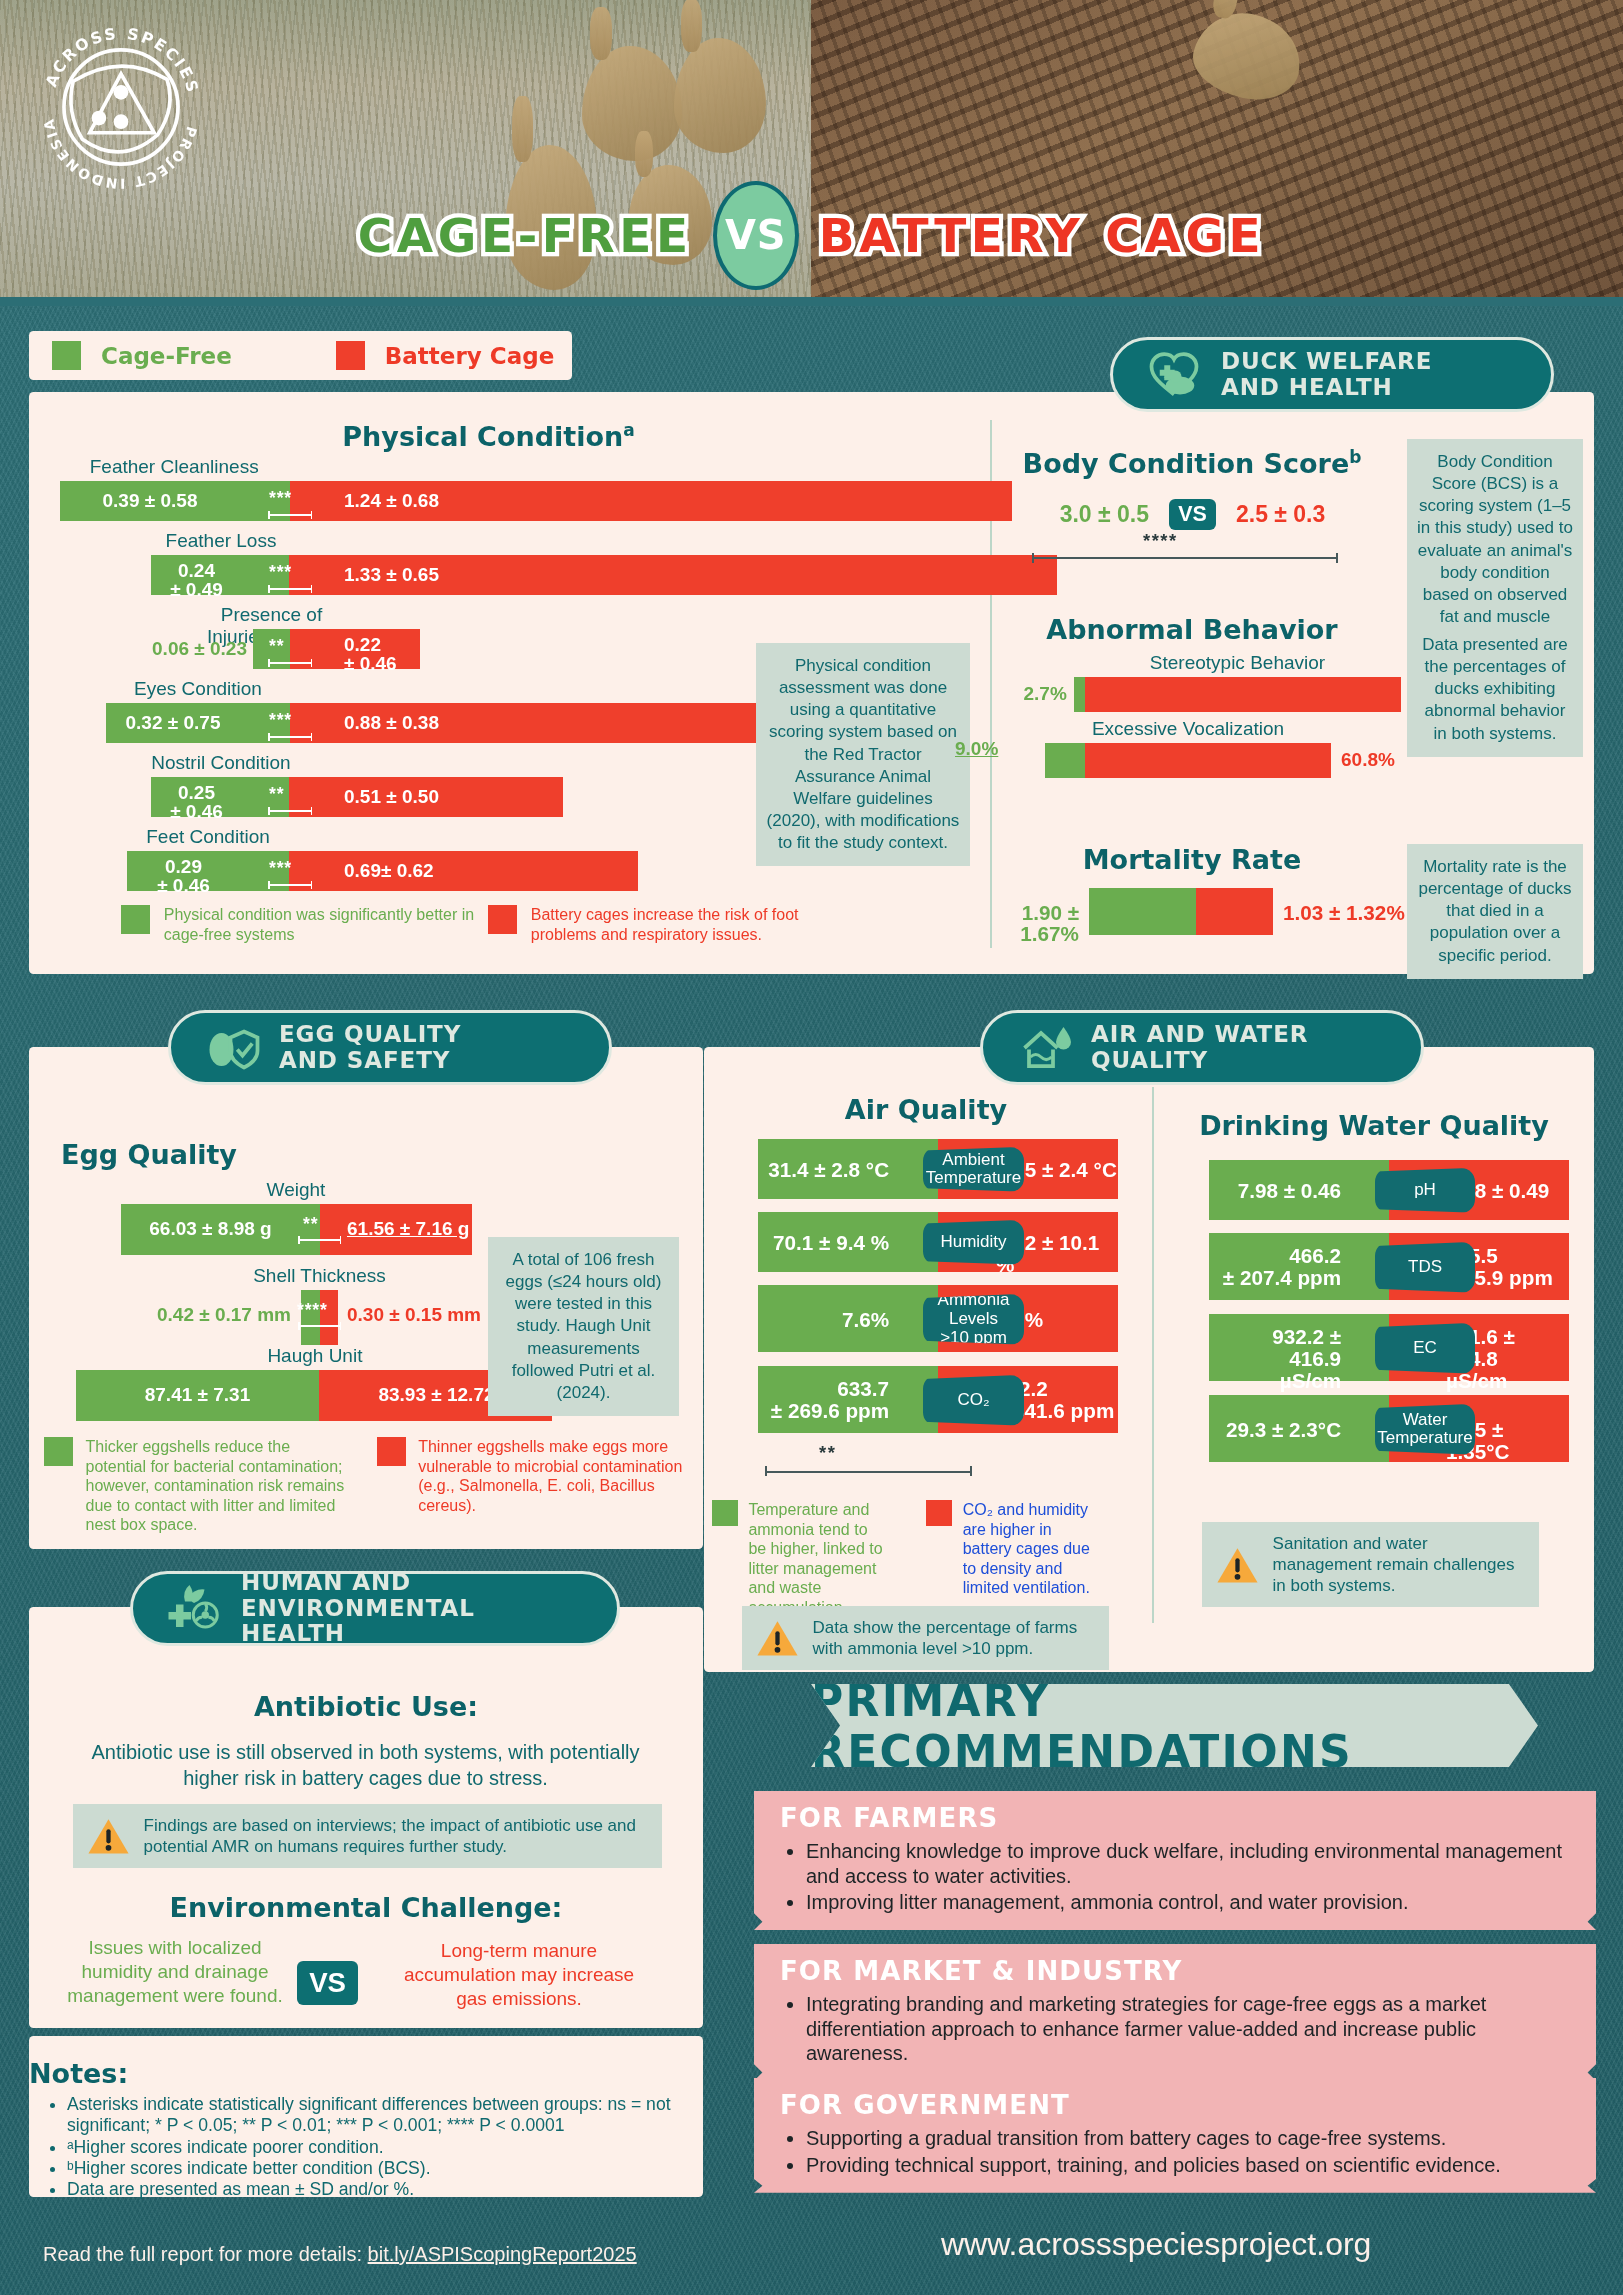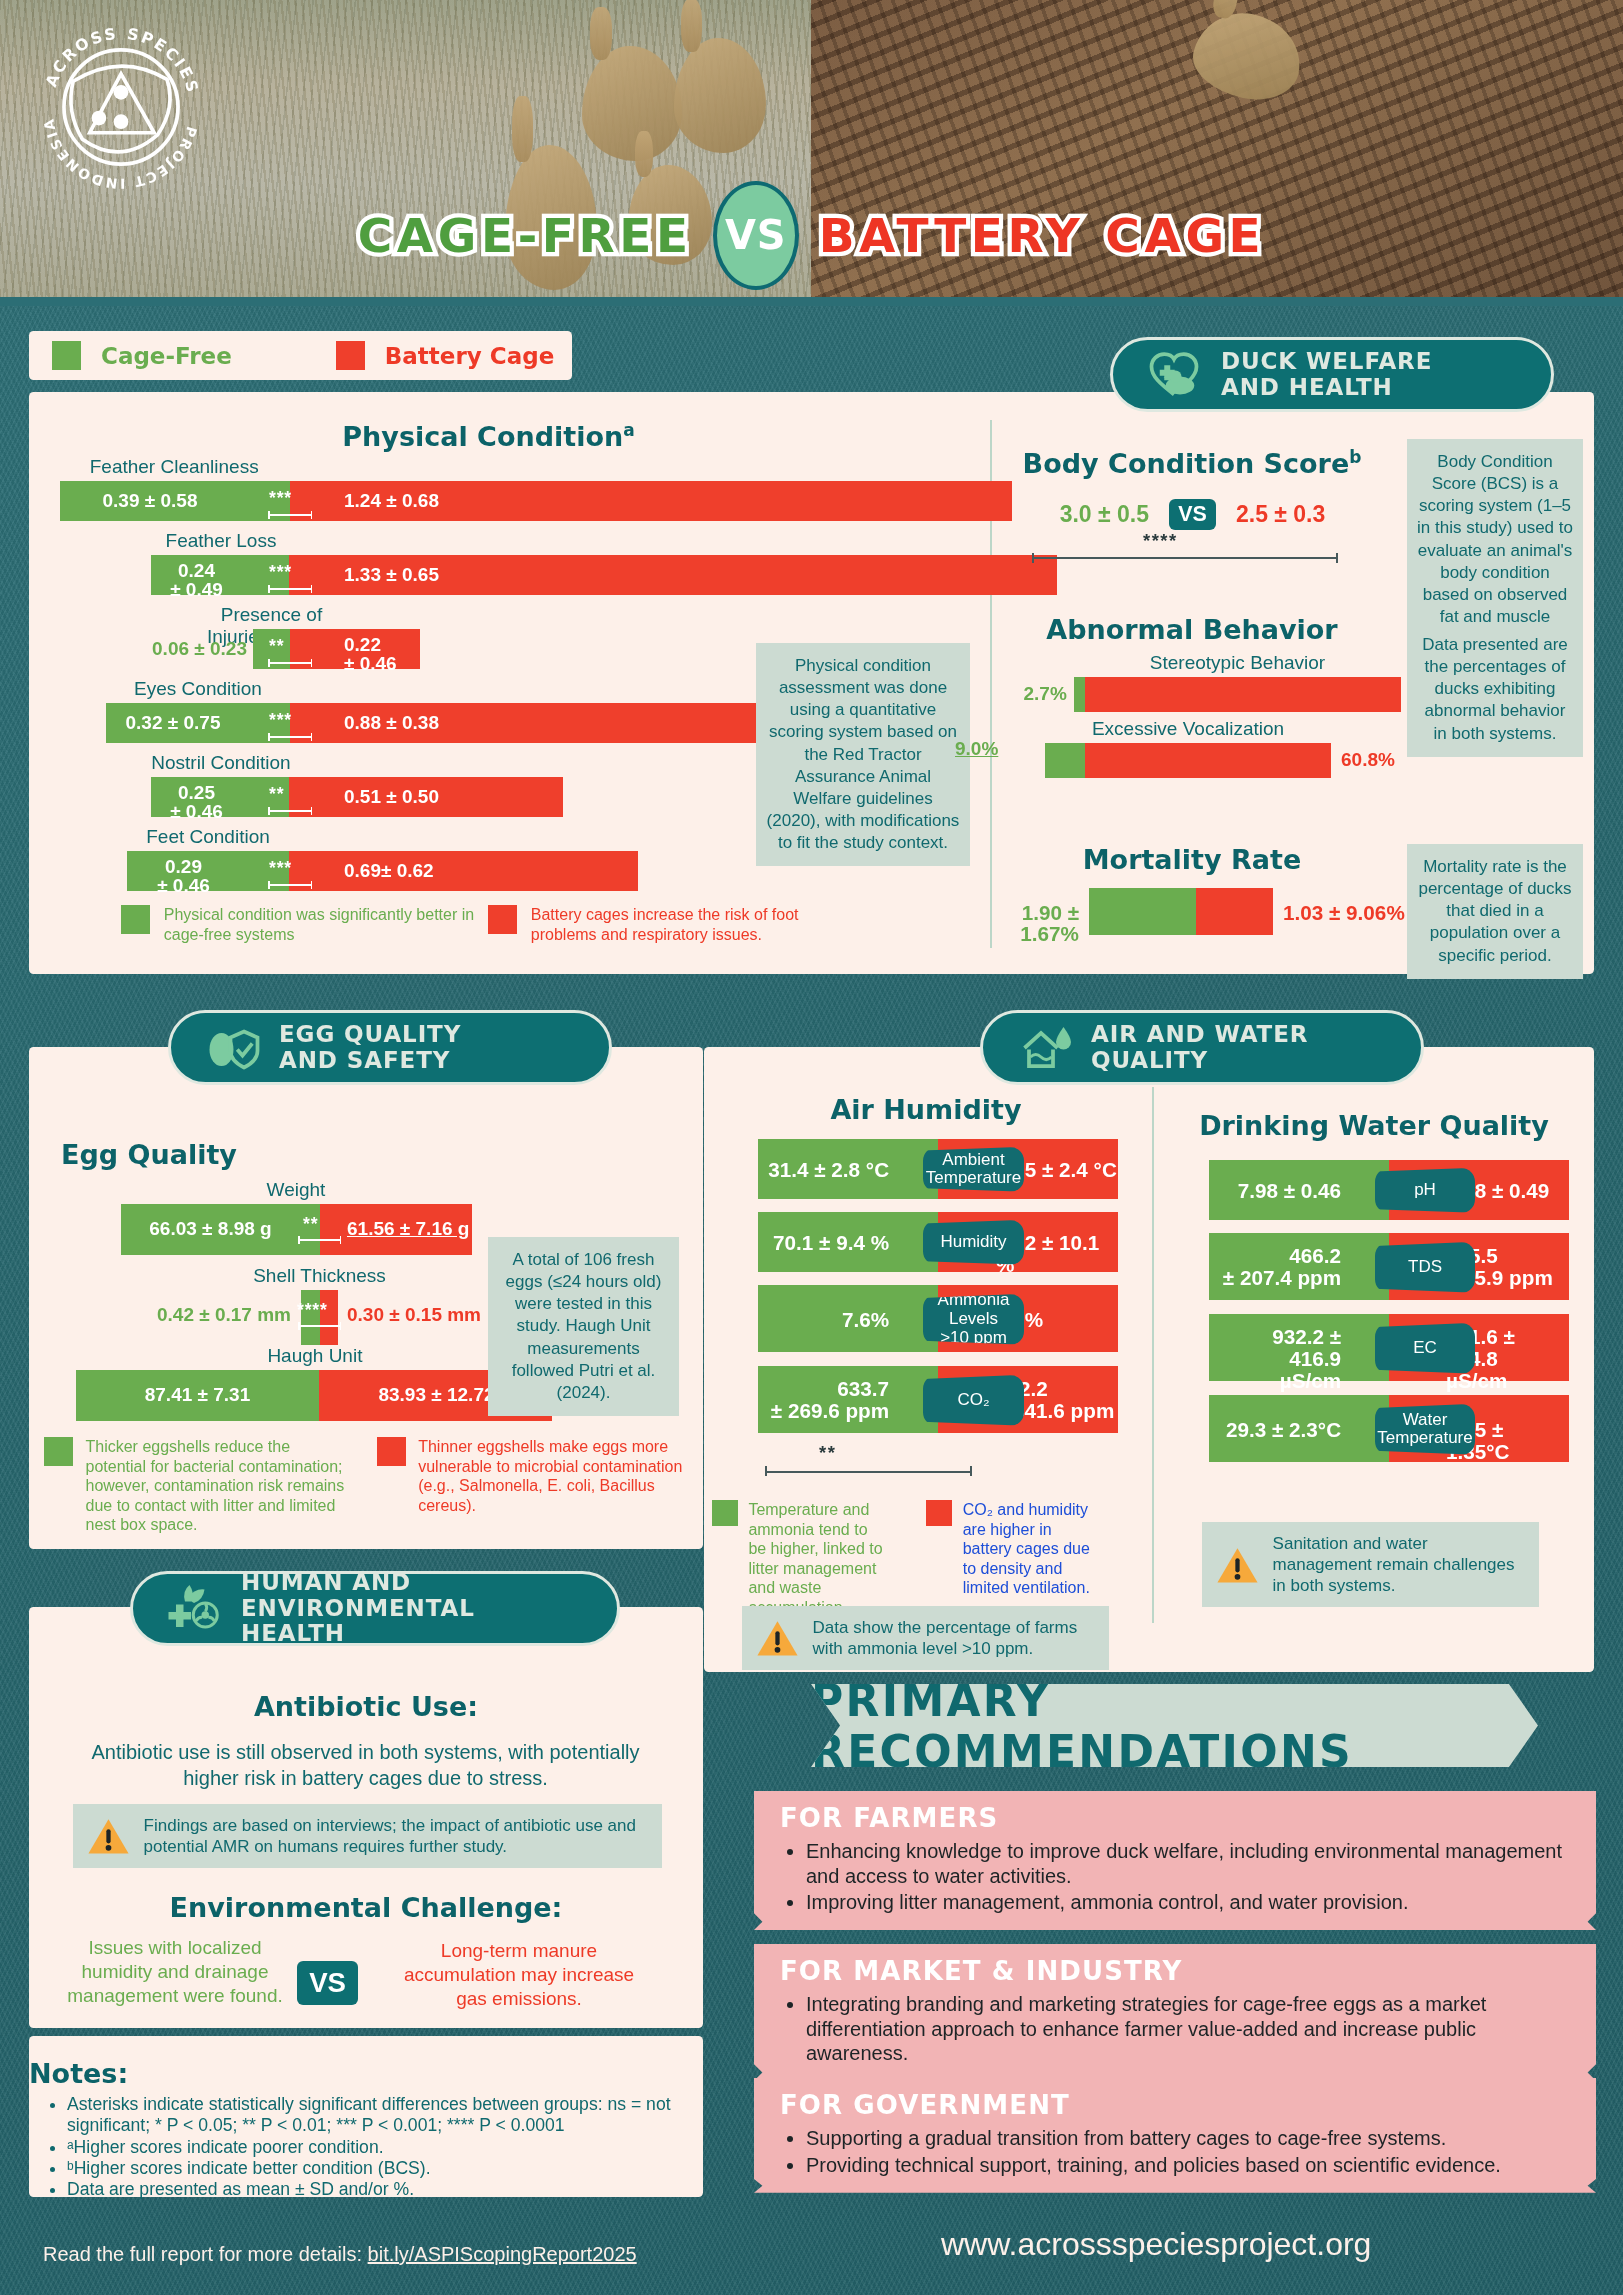--- a/index.html
+++ b/index.html
@@ -318,21 +318,21 @@
     <div class="notebox" style="position:absolute;left:1378px;top:230px;width:176px;">Data presented are the percentages of ducks exhibiting abnormal behavior in both systems.</div>
 
     <div class="sec-h" style="position:absolute;left:964px;top:452px;width:398px;text-align:center;">Mortality Rate</div>
     <div id="mort-row" style="position:absolute;left:964px;top:496px;width:429px;">
         <div style="position:relative;height:54px;">
           <div class="bar-row" style="position:absolute;left:96px;top:0;height:47px;">
             <div class="bar-g" style="width:107px;"></div>
             <div class="bar-r" style="width:77px;"></div>
           </div>
           <div class="valw valgreen" style="left:0;top:13.8px;width:86px;text-align:right;font-size:20.7px;">1.90 ± 1.67%</div>
-          <div class="valw valred" style="left:290px;top:13.8px;font-size:20.7px;">1.03 ± 9.06%</div>
+          <div class="valw valred" style="left:290px;top:13.8px;font-size:20.7px;">1.03 ± 1.32%</div>
         </div>
       </div>
     <div class="notebox" style="position:absolute;left:1378px;top:452px;width:176px;">Mortality rate is the percentage of ducks that died in a population over a specific period.</div>
   </div>
 
   <div class="pill" style="left:168px;top:1010px;width:444px;height:75px;">
     <span class="picon">
       <svg viewBox="0 0 80 80">
           <ellipse cx="26" cy="42" rx="16" ry="22" fill="#7ccba0"></ellipse>
           <path d="M56 18 L74 26 v18 c0 12-10 18-18 22-8-4-18-10-18-22V26Z" fill="none" stroke="#7ccba0" stroke-width="5"></path>
@@ -399,21 +399,21 @@
           <path d="M22 52 q7-7 14 0 t14 0" fill="none" stroke="#7ccba0" stroke-width="4"></path>
           <path d="M66 12 q10 14 10 20 a10 10 0 0 1-20 0 q0-6 10-20Z" fill="#7ccba0"></path>
         </svg>
     </span>
     <div class="ptxt">AIR AND WATER QUALITY</div>
   </div>
 
   <div class="card" id="air-card">
     <div style="position:absolute;left:448px;top:40px;width:2.3px;height:536px;background:#bcd6c8;"></div>
 
-    <div class="sec-h" style="position:absolute;left:0;top:47px;width:444px;text-align:center;">Air Humidity</div>
+    <div class="sec-h" style="position:absolute;left:0;top:47px;width:444px;text-align:center;">Air Quality</div>
     <div id="air-rows" style="position:absolute;left:54px;top:92px;width:360px;">
         <div style="position: relative; height: 73px;">
           <div class="bar-row" style="position:absolute;left:0;top:0;height:60px;width:100%;">
             <div class="bar-g" style="width:50%;"></div>
             <div class="bar-r" style="width:50%;"></div>
           </div>
           <div class="valw" style="left:6.1px;top:20px;width:125px;text-align:right;font-size:20.7px;line-height:1.08;">31.4 ± 2.8 °C</div>
           <div class="valw" style="left:238px;top:20px;font-size:20.7px;line-height:1.08;">30.5 ± 2.4 °C</div>
           <div class="chip" style="left:129px;top:7.8px;width:101px;height:45px;">
             <span>Ambient Temperature</span>

